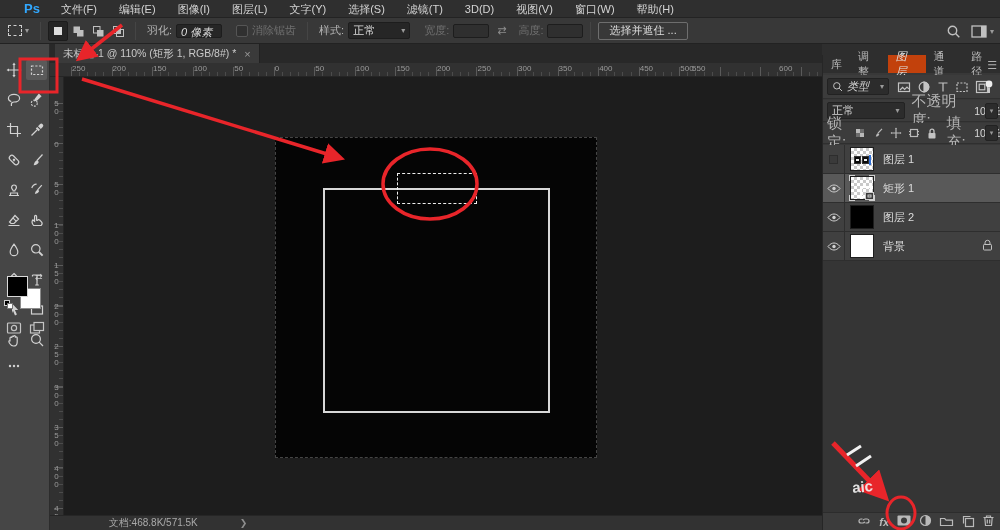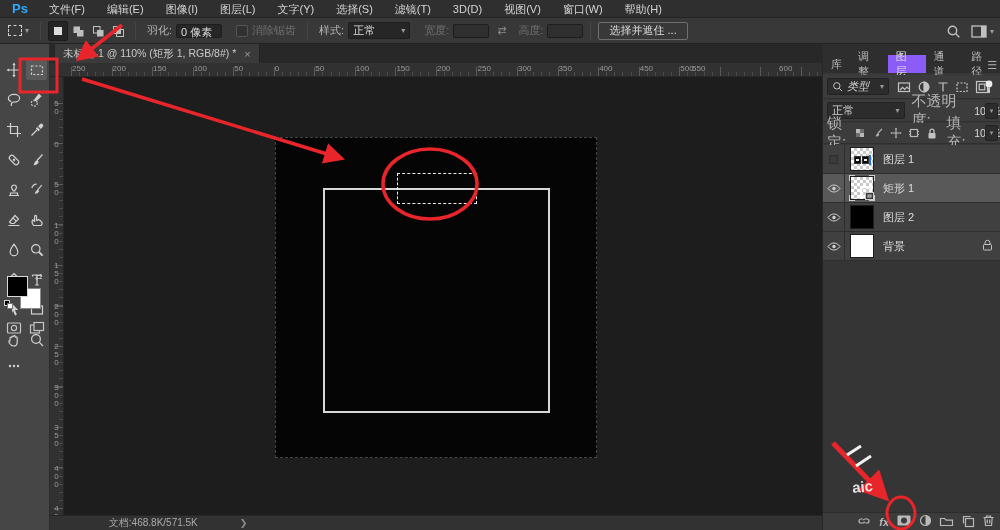--- a/index.html
+++ b/index.html
@@ -1,28 +1,28 @@
 <!DOCTYPE html>
 <html><head>
 <meta charset="utf-8">
 <style>
   html,body{margin:0;padding:0;background:#1d1d1d;}
   *{box-sizing:border-box;font-family:"Liberation Sans","DejaVu Sans",sans-serif;}
   #app{position:relative;width:1000px;height:530px;overflow:hidden;background:#1d1d1d;color:#ccc;font-size:11px;}
   .abs{position:absolute;}
   
   #menubar{left:0;top:0;width:1000px;height:18px;background:#2f2f2f;border-bottom:1px solid #232323;display:flex;align-items:center;}
-  #pslogo{color:#31a8ff;font-weight:bold;font-size:13px;padding:0 10px 0 12px;}
+  #pslogo{color:#31a8ff;font-weight:bold;font-size:13px;padding:0 10px 0 24px;}
   .menu-item{color:#d4d4d4;padding:0 11px;font-size:11px;line-height:18px;cursor:default;}
   
   #optionsbar{left:0;top:18px;width:1000px;height:26px;background:#383838;border-bottom:1px solid #222;display:flex;align-items:center;}
   .optsep{width:1px;height:18px;background:#2a2a2a;border-right:1px solid #454545;margin:0 7px;}
   .optlabel{color:#b5b5b5;margin:0 4px;}
   .optlabel.dim{color:#6f6f6f;}
-  .optinput{background:#262626;border:1px solid #1d1d1d;border-radius:2px;color:#ddd;height:14px;padding:0 4px;width:44px;font-size:11px;line-height:15px;}
+  .optinput{background:#262626;border:1px solid #1d1d1d;border-radius:2px;color:#ddd;height:14px;padding:0 4px;width:44px;font-size:11px;line-height:15px;font-style:italic;}
   .optinput.dim{color:#666;background:#2f2f2f;}
   .dropdown{background:#262626;border:1px solid #1d1d1d;border-radius:2px;color:#ddd;height:17px;padding:0 4px;display:flex;align-items:center;gap:6px;}
   .chev{font-size:8px;color:#9a9a9a;}
   .modebtn{width:20px;height:20px;display:flex;align-items:center;justify-content:center;border-radius:2px;}
   .modebtn.pressed{background:#252525;border:1px solid #1c1c1c;}
   #selmask{border:1px solid #6e6e6e;border-radius:2px;height:18px;padding:0 10px;display:flex;align-items:center;color:#ddd;background:#383838;}
   .toolpreset{display:flex;align-items:center;gap:3px;margin-left:8px;margin-right:4px;}
   .marquee-mini{width:14px;height:11px;border:1px dashed #cfcfcf;}
   #opt-right{position:absolute;right:6px;top:0;height:26px;display:flex;align-items:center;gap:10px;}
   
@@ -57,21 +57,21 @@
   #rulcorner{left:50px;top:63px;width:14px;height:14px;background:#313131;border-right:1px solid #252525;border-bottom:1px solid #252525;}
   
   #viewport{left:64px;top:77px;width:758px;height:438px;background:#1d1d1d;overflow:hidden;}
   #pscanvas{position:absolute;left:211px;top:60px;width:322px;height:321px;background:#050505;border:1px dashed #454545;}
   #whiterect{position:absolute;left:259px;top:111px;width:227px;height:225px;border:2px solid #d8d8d8;}
   #selrect{position:absolute;left:333px;top:96px;width:80px;height:31px;border:1px dashed #eee;}
   
   #rightcol{left:822px;top:55px;width:178px;height:475px;background:#383838;border-left:1px solid #262626;}
   #paneltabs{position:absolute;left:0;top:0;width:178px;height:18px;background:#2e2e2e;display:flex;align-items:stretch;}
   .ptab{padding:0 8px;display:flex;align-items:center;color:#b9b9b9;font-size:11px;}
-  .ptab.active{background:#8b5cf6;color:#e0e0e0;}
+  .ptab.active{background:#c2410c;color:#e0e0e0;font-style:italic;}
   #panelmenu{position:absolute;right:4px;top:4px;color:#b0b0b0;font-size:11px;letter-spacing:0;}
   .prow{position:absolute;left:0;width:178px;display:flex;align-items:center;background:#3c3c3c;}
   #filterrow{top:20px;height:24px;border-bottom:1px solid #2f2f2f;}
   #blendrow{top:45px;height:22px;border-bottom:1px solid #2f2f2f;}
   #lockrow{top:68px;height:21px;border-bottom:1px solid #2f2f2f;}
   .smalldrop{background:#2c2c2c;border:1px solid #222;border-radius:2px;height:17px;display:flex;align-items:center;padding:0 4px;gap:4px;color:#d6d6d6;}
   .fi{margin:0 3px;display:flex;align-items:center;}
   .fi svg{stroke:#c3c3c3;fill:none;stroke-width:1.2;}
   .plabel{color:#b5b5b5;font-size:15px;}
   .pval{color:#d8d8d8;font-size:10.5px;}

